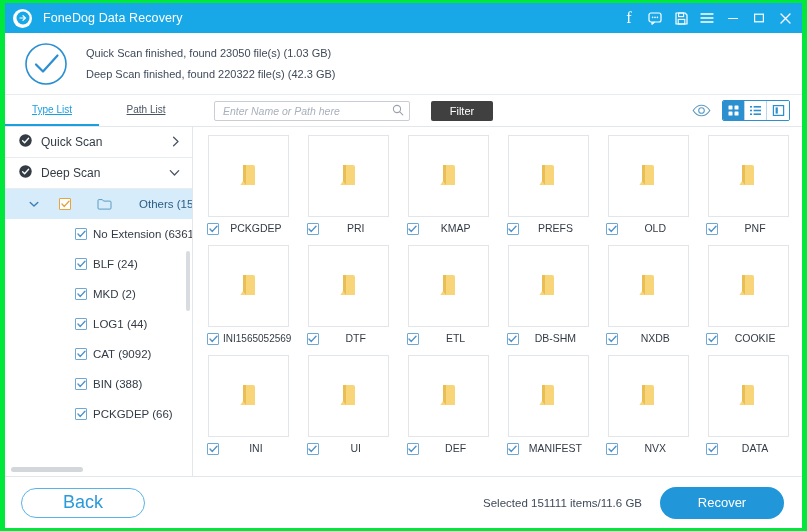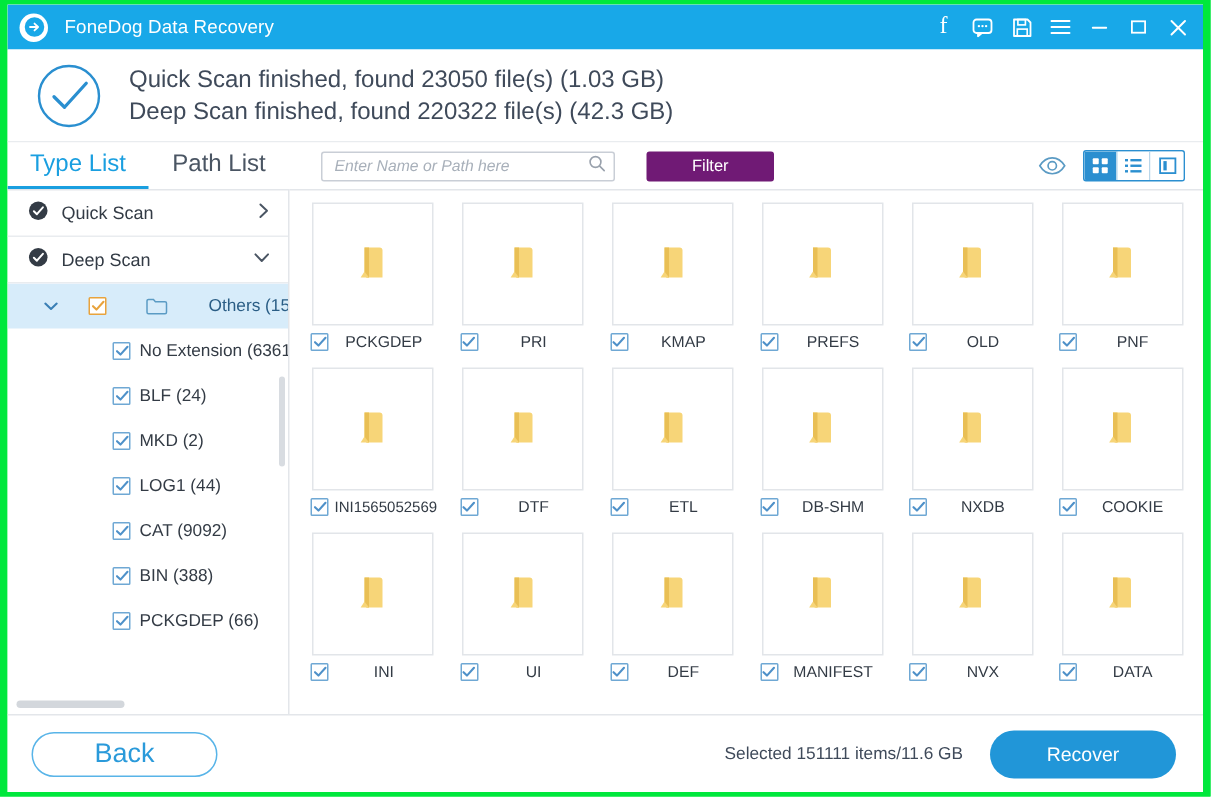--- a/index.html
+++ b/index.html
@@ -52,38 +52,39 @@
   .status {
     flex: 0 0 62px;
     display: flex; align-items: center;
     padding-left: 18px;
     background: #ffffff;
     border-bottom: 1px solid #e9ecef;
   }
   .check-ring { flex: 0 0 46px; width: 46px; height: 46px; }
   .status-lines { margin-left: 17px; }
   .status-line {
-    font-size: 16px; color: #3f4a5a;
+    font-size: 11px; color: #3f4a5a;
     line-height: 21px; white-space: nowrap;
   }
 
   
   .toolbar {
     flex: 0 0 31px;
     display: flex; align-items: center;
     background: #ffffff;
   }
   .tabs {
     width: 188px; flex: 0 0 188px;
     display: flex; height: 31px; align-items: stretch;
   }
   .tab {
     flex: 1 1 0; display: flex; align-items: center; justify-content: center;
-    font-size: 16px; color: #4a5563; cursor: pointer;
+    font-size: 10px; color: #4a5563; cursor: pointer;
     border-bottom: 2px solid transparent;
+    text-decoration: underline;
   }
   .tab.active { color: #1a9fe0; border-bottom-color: #1a9fe0; }
   .tb-right {
     flex: 1 1 auto; display: flex; align-items: center;
     padding-left: 21px; padding-right: 12px; height: 31px;
   }
   .search-box {
     width: 196px; height: 20px;
     border: 1px solid #c9ced6; border-radius: 2px;
     background: #fff; display: flex; align-items: center;
@@ -91,22 +92,22 @@
   }
   .search-box input {
     flex: 1 1 auto; border: none; outline: none;
     font-size: 10.5px; font-style: italic; color: #9aa2ad;
     font-family: "Liberation Sans", sans-serif;
     background: transparent;
   }
   .search-box input::placeholder { color: #a8b0ba; font-style: italic; }
   .filter-btn {
     margin-left: 21px;
-    width: 85px; height: 20px; border-radius: 2px;
-    background: #701a75; color: #fff;
+    width: 62px; height: 20px; border-radius: 2px;
+    background: #404040; color: #fff;
     font-size: 11px; border: none; cursor: pointer;
     display: flex; align-items: center; justify-content: center;
     font-family: "Liberation Sans", sans-serif;
   }
   .tb-right-spacer { flex: 1 1 auto; }
   .eye-btn { width: 22px; height: 20px; display: flex; align-items: center; justify-content: center; cursor: pointer; margin-right: 10px; }
   .viewtoggle {
     display: flex; height: 21px;
     border: 1px solid #2b8fd0; border-radius: 2px; overflow: hidden;
   }

